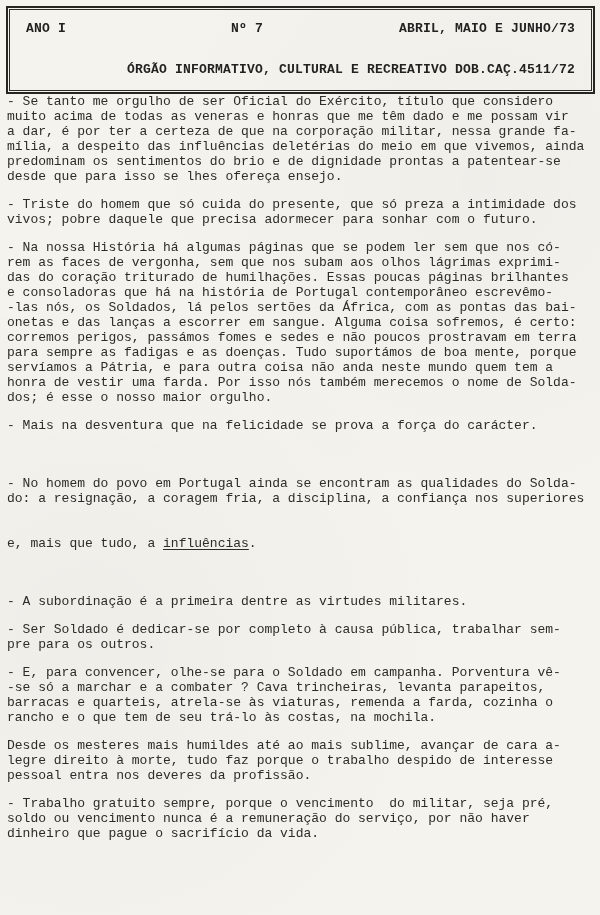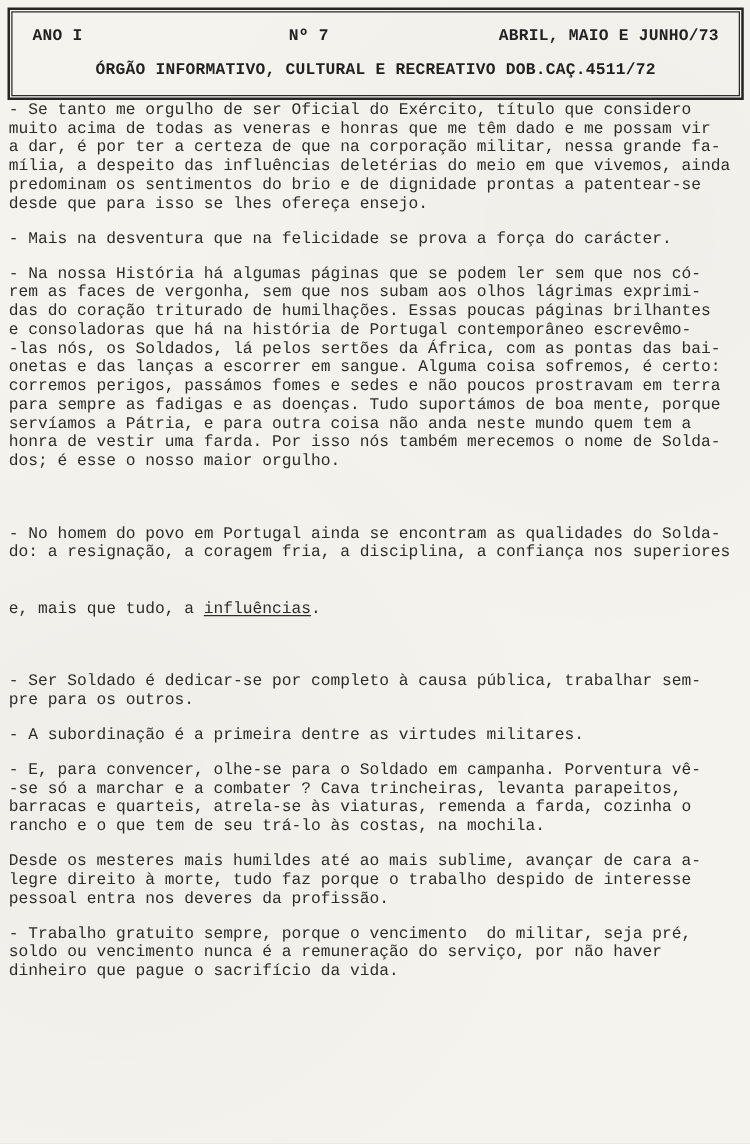--- a/index.html
+++ b/index.html
@@ -20,21 +20,21 @@
     overflow:hidden;
   }
 
   
   .header-box { border:2px solid #262522; }
   .header-inner { border:1px solid #2c2b28; margin:1px; padding:11px 16px 13px 16px; }
   .header-row { display:flex; font-weight:bold; color:#232220; letter-spacing:0.2px; }
   .row1 .ano { width:205px; }
   .row1 .numero { flex:1; }
   .row1 .periodo { text-align:right;margin-left:12px; }
-  .row2 { margin-top:12px; justify-content:center; }
+  .row2 { margin-top:26px; justify-content:flex-end; }
 
   
   .title-wrap { margin:10px 0 14px 6px; }
   .title-wrap svg { display:block; }
   .title-wrap text {
     font-family:"DejaVu Sans", sans-serif;
     font-style:italic;
     font-size:57px;
     letter-spacing:5px;
     fill:none;
@@ -67,42 +67,44 @@
   </div>
 
 
   <div class="content">
     <div class="para">- Se tanto me orgulho de ser Oficial do Exército, título que considero
 muito acima de todas as veneras e honras que me têm dado e me possam vir
 a dar, é por ter a certeza de que na corporação militar, nessa grande fa-
 mília, a despeito das influências deletérias do meio em que vivemos, ainda
 predominam os sentimentos do brio e de dignidade prontas a patentear-se
 desde que para isso se lhes ofereça ensejo.</div>
-    <div class="para">- Mais na desventura que na felicidade se prova a força do carácter.</div>
+    <div class="para">- Triste do homem que só cuida do presente, que só preza a intimidade dos
+vivos; pobre daquele que precisa adormecer para sonhar com o futuro.</div>
     <div class="para">- Na nossa História há algumas páginas que se podem ler sem que nos có-
 rem as faces de vergonha, sem que nos subam aos olhos lágrimas exprimi-
 das do coração triturado de humilhações. Essas poucas páginas brilhantes
 e consoladoras que há na história de Portugal contemporâneo escrevêmo-
 -las nós, os Soldados, lá pelos sertões da África, com as pontas das bai-
 onetas e das lanças a escorrer em sangue. Alguma coisa sofremos, é certo:
 corremos perigos, passámos fomes e sedes e não poucos prostravam em terra
 para sempre as fadigas e as doenças. Tudo suportámos de boa mente, porque
 servíamos a Pátria, e para outra coisa não anda neste mundo quem tem a
 honra de vestir uma farda. Por isso nós também merecemos o nome de Solda-
 dos; é esse o nosso maior orgulho.</div>
+    <div class="para">- Mais na desventura que na felicidade se prova a força do carácter.</div>
 
     <div class="para">
       <div class="tail-line">- No homem do povo em Portugal ainda se encontram as qualidades do Solda-
 do: a resignação, a coragem fria, a disciplina, a confiança nos superiores</div>
       <div class="tail-line"><span>e, mais que tudo, a </span><span class="underlined-word">influências</span><span>.</span></div>
     </div>
 
+    <div class="para">- A subordinação é a primeira dentre as virtudes militares.</div>
     <div class="para">- Ser Soldado é dedicar-se por completo à causa pública, trabalhar sem-
 pre para os outros.</div>
-    <div class="para">- A subordinação é a primeira dentre as virtudes militares.</div>
     <div class="para">- E, para convencer, olhe-se para o Soldado em campanha. Porventura vê-
 -se só a marchar e a combater ? Cava trincheiras, levanta parapeitos,
 barracas e quarteis, atrela-se às viaturas, remenda a farda, cozinha o
 rancho e o que tem de seu trá-lo às costas, na mochila.</div>
     <div class="para">Desde os mesteres mais humildes até ao mais sublime, avançar de cara a-
 legre direito à morte, tudo faz porque o trabalho despido de interesse
 pessoal entra nos deveres da profissão.</div>
     <div class="para">- Trabalho gratuito sempre, porque o vencimento  do militar, seja pré,
 soldo ou vencimento nunca é a remuneração do serviço, por não haver
 dinheiro que pague o sacrifício da vida.</div>

